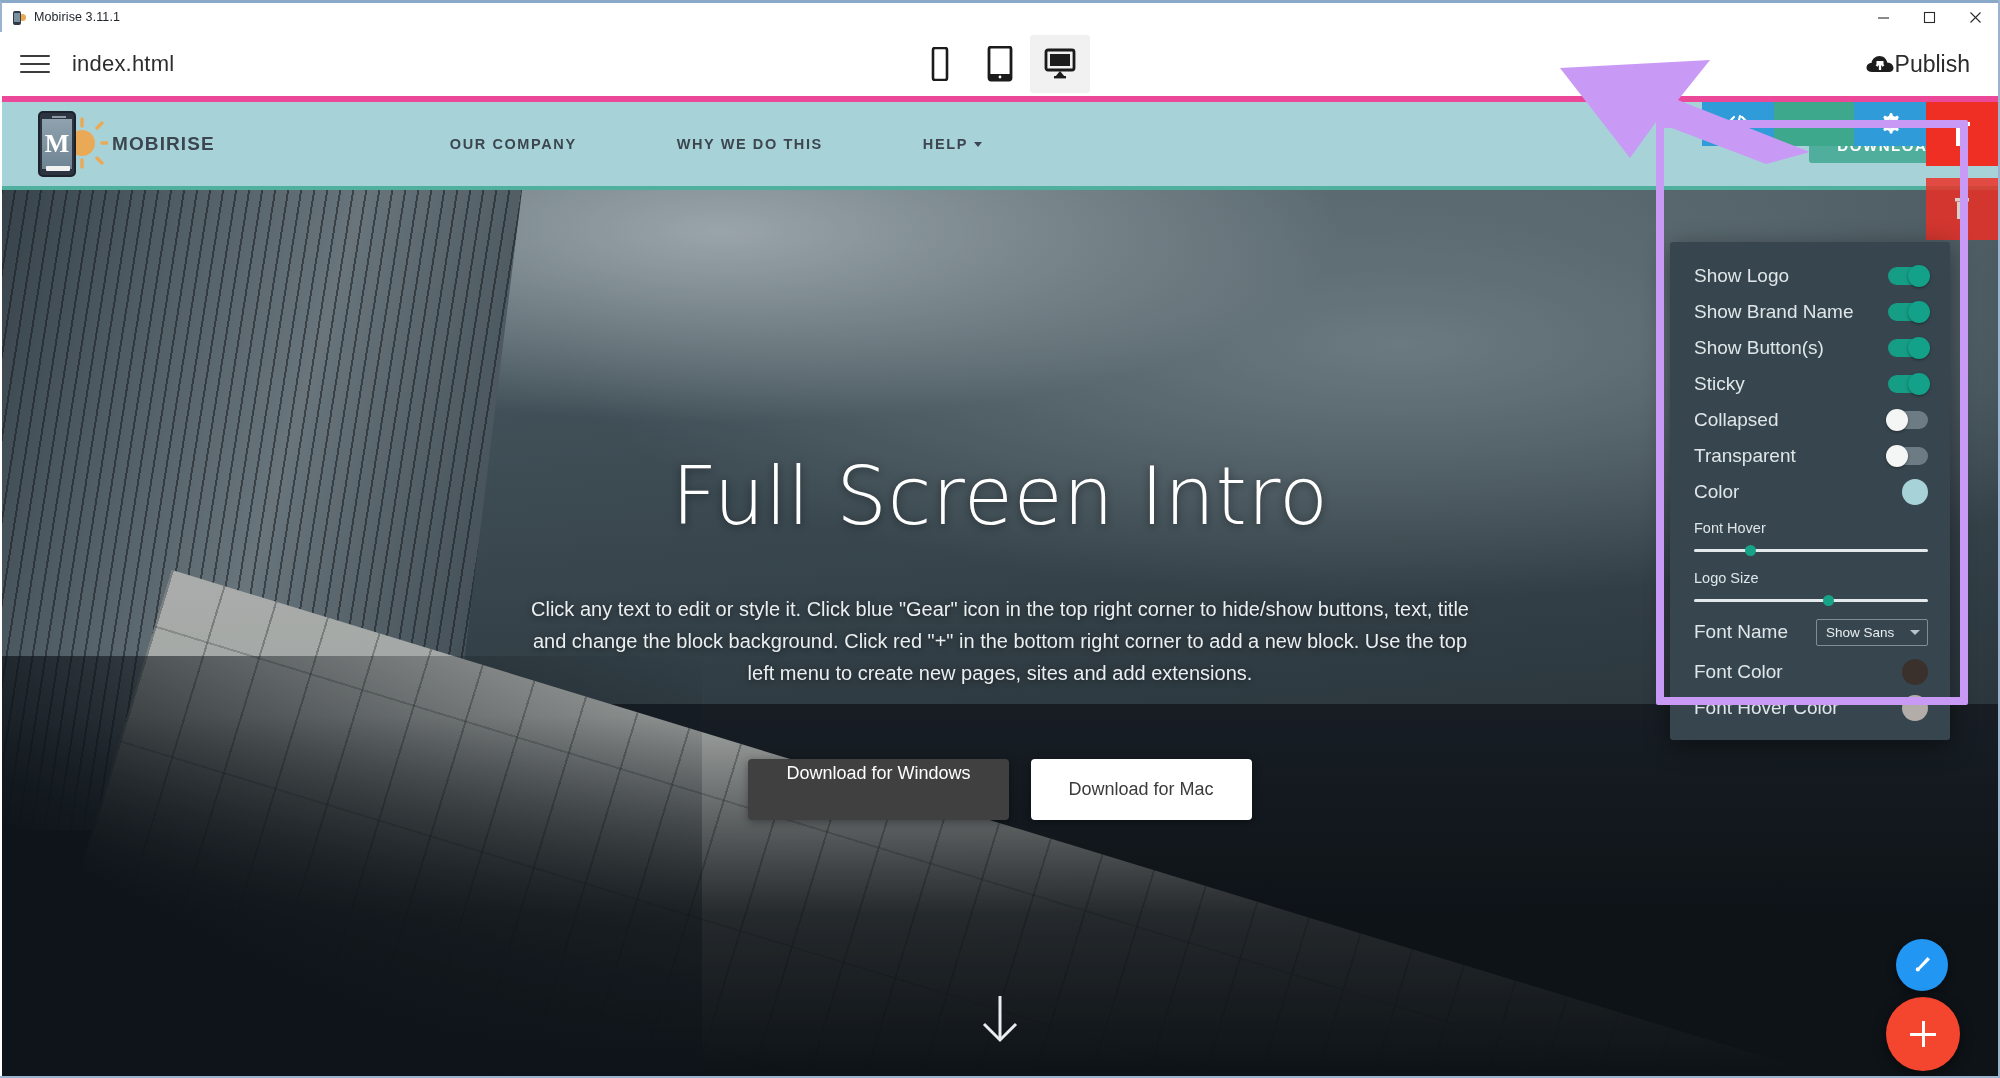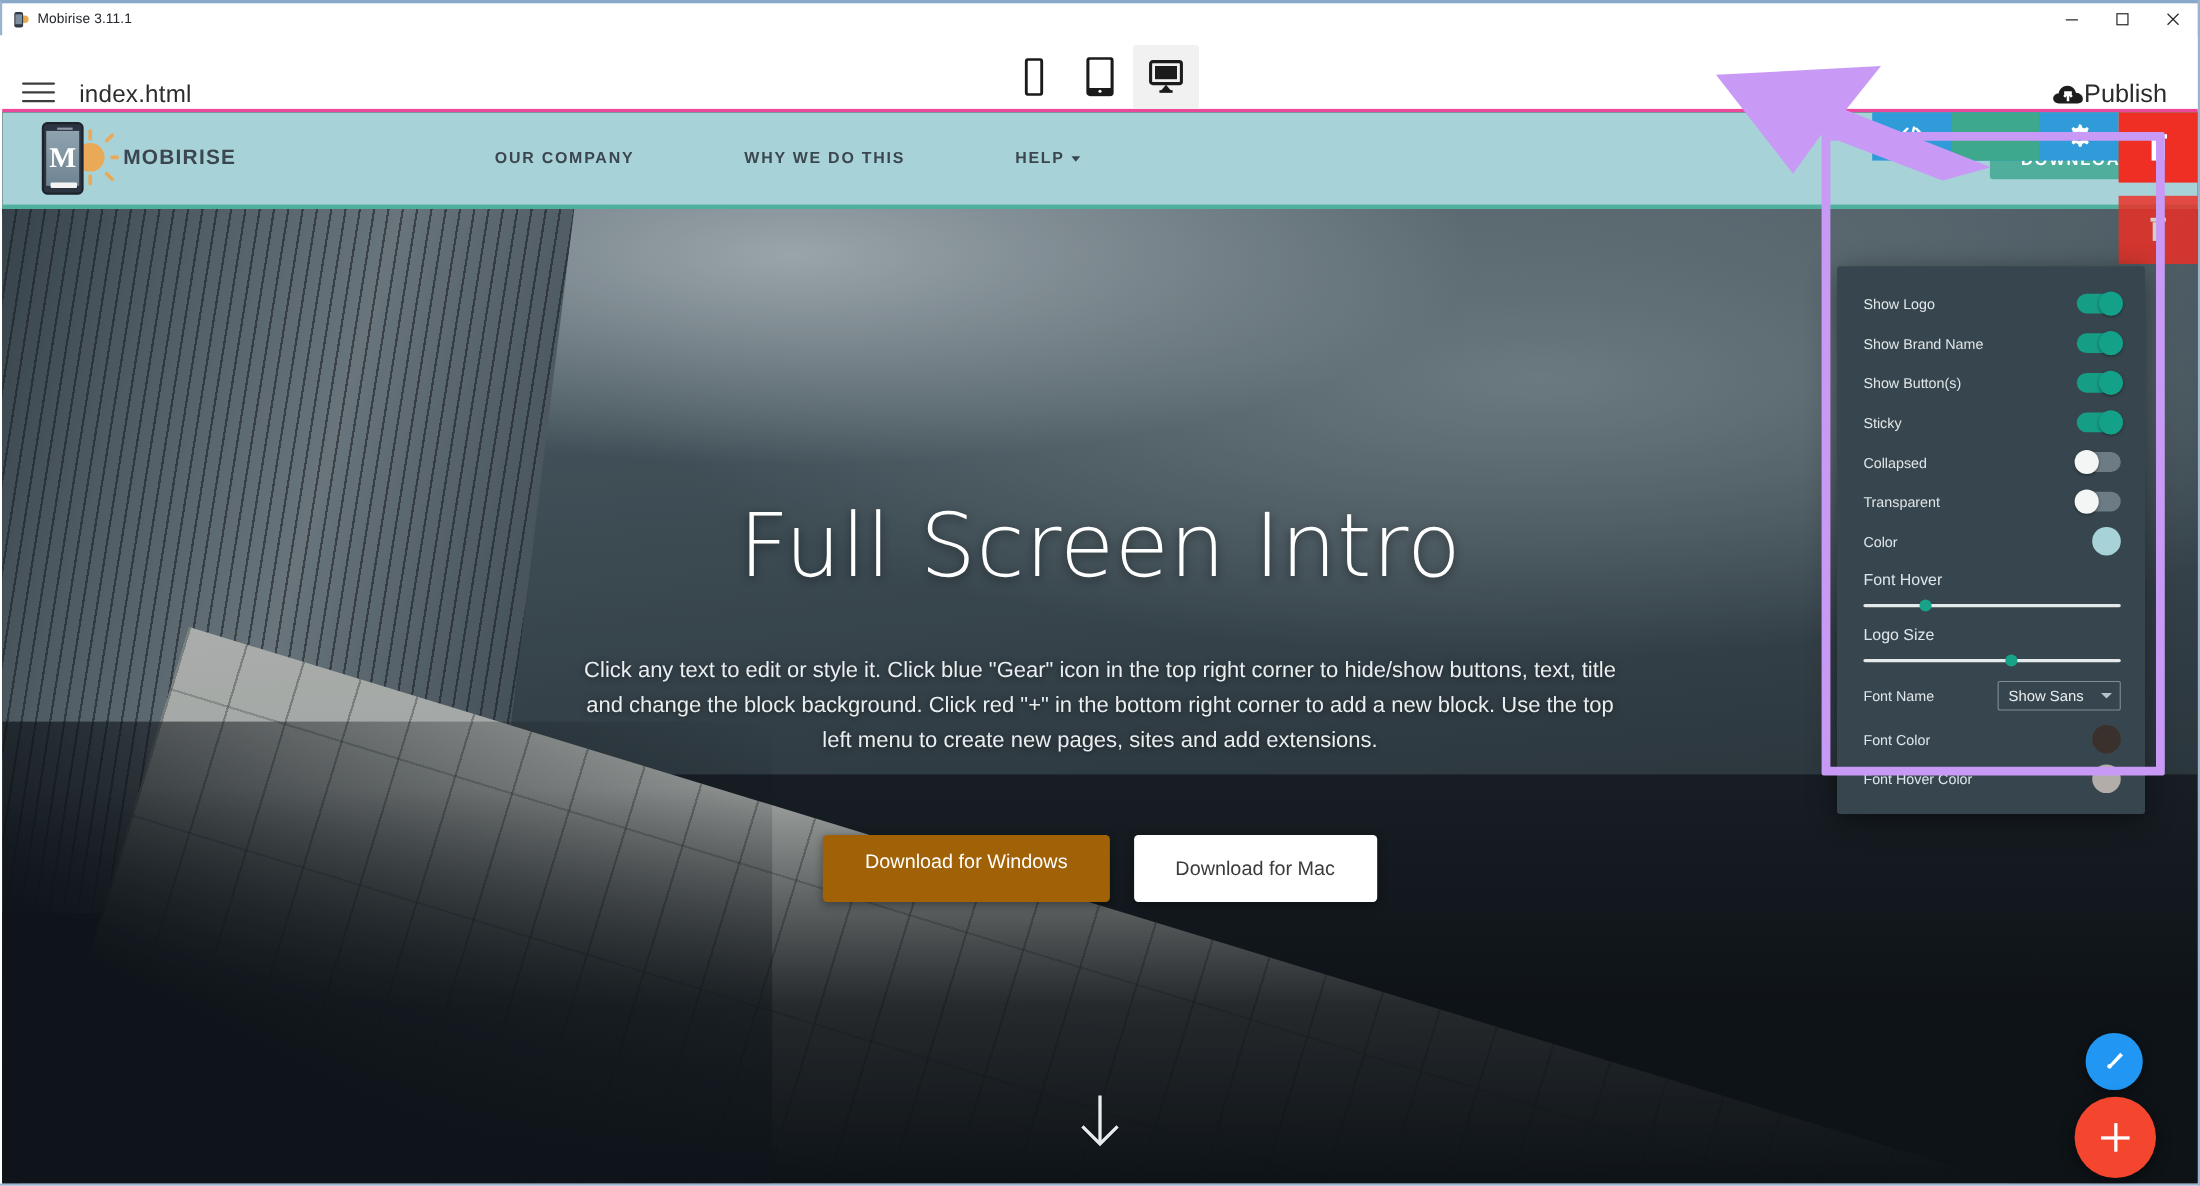--- a/index.html
+++ b/index.html
@@ -40,22 +40,22 @@
   }
   .win-btn {
     width: 46px; height: 29px; display: flex; align-items: center; justify-content: center;
     color: #2a2a2a;
   }
   .win-btn svg { display: block; }
 
   
   .toolbar {
     position: absolute; top: 32px; left: 2px; width: 1996px; height: 70px;
-    background: #ffffff; display: flex; align-items: flex-end;
-    border-bottom: 3px solid #ec4899;
+    background: #ffffff; display: flex; align-items: center;
+    border-bottom: 6px solid #ec4899;
   }
   .hamburger {
     margin-left: 18px; width: 30px; height: 30px;
     display: flex; flex-direction: column; justify-content: center; gap: 6px;
   }
   .hamburger span { display: block; height: 2px; background: #3c3c3c; border-radius: 1px; }
   .doc-name {
     margin-left: 22px; font-size: 22px; color: #2d2d2d; letter-spacing: .2px;
   }
   .devices {
@@ -178,21 +178,21 @@
     letter-spacing: .5px; text-shadow: 0 2px 9px rgba(0,0,0,.45);
     font-family: "DejaVu Sans", sans-serif;
   }
   .hero-text {
     margin-top: 50px; width: 960px; text-align: center;
     font-size: 20px; line-height: 1.6; color: #e9eef0;
     text-shadow: 0 1px 6px rgba(0,0,0,.55);
   }
   .hero-btns { margin-top: 70px; display: flex; gap: 22px; }
   .btn-primary {
-    padding: 14px 38px; background: #a16207; color: #ffffff; font-size: 18px;
+    padding: 4px 38px; background: #404040; color: #ffffff; font-size: 18px;
     border-radius: 4px; box-shadow: 0 2px 8px rgba(0,0,0,.35);
   }
   .btn-secondary {
     padding: 20px 38px; background: #ffffff; color: #3b3b3b; font-size: 18px;
     border-radius: 4px; box-shadow: 0 2px 8px rgba(0,0,0,.35);
   }
   .scroll-arrow {
     position: absolute; left: 50%; transform: translateX(-50%); bottom: 30px;
     width: 46px; height: 52px;
   }
@@ -217,21 +217,21 @@
   
   .settings-panel {
     position: absolute; top: 140px; right: 48px; width: 280px;
     background: #37464e; border-radius: 3px; padding: 16px 0 14px 0; z-index: 60;
     box-shadow: 0 6px 26px rgba(0,0,0,.45);
   }
   .srow {
     height: 36px; display: flex; align-items: center; justify-content: space-between;
     padding: 0 22px 0 24px;
   }
-  .slabel { font-size: 13px; color: #dfe6e9; }
+  .slabel { font-size: 19px; color: #dfe6e9; }
   .toggle {
     width: 40px; height: 18px; border-radius: 9px; position: relative; flex: none;
   }
   .toggle.on { background: #169d86; }
   .toggle.off { background: #6d7c84; }
   .toggle .knob {
     position: absolute; top: -2px; width: 22px; height: 22px; border-radius: 50%;
     box-shadow: 0 1px 3px rgba(0,0,0,.4);
   }
   .toggle.on .knob { right: -2px; background: #13a18a; }

